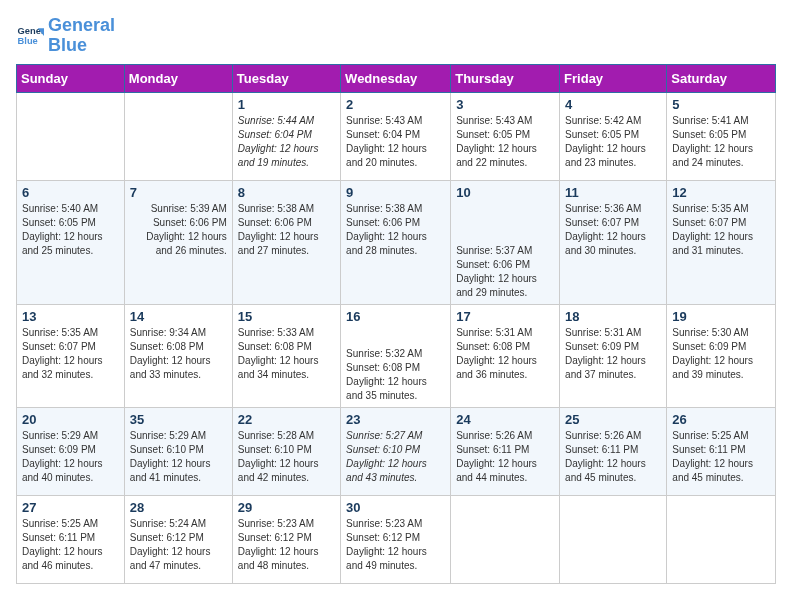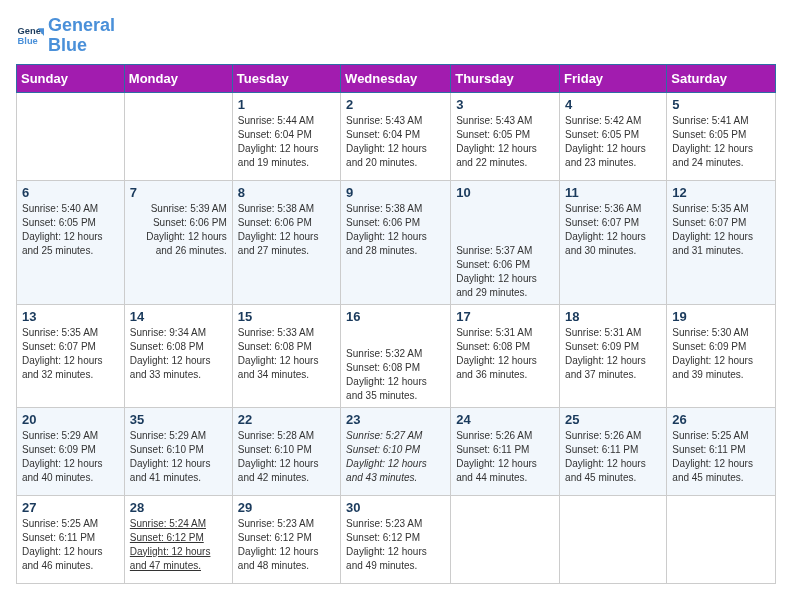--- a/index.html
+++ b/index.html
@@ -120,21 +120,21 @@
         <th>Friday</th>
         <th>Saturday</th>
       </tr>
   </thead>
   <tbody id="calendar-body">
   <tr>
         <td class="empty-cell"></td>
         <td class="empty-cell"></td>
         <td>
           <div class="day-number">1</div>
-          <div class="day-detail" style="white-space: pre-line;">Sunrise: 5:44 AM
+          <div class="day-detail" style="white-space: pre-line; font-style: italic;">Sunrise: 5:44 AM
 Sunset: 6:04 PM
 Daylight: 12 hours and 19 minutes.</div>
         </td>
         <td>
           <div class="day-number">2</div>
           <div class="day-detail" style="white-space: pre-line;">Sunrise: 5:43 AM
 Sunset: 6:04 PM
 Daylight: 12 hours and 20 minutes.</div>
         </td>
         <td>
@@ -290,21 +290,21 @@
       </tr>
       <tr>
         <td>
           <div class="day-number">27</div>
           <div class="day-detail" style="white-space: pre-line;">Sunrise: 5:25 AM
 Sunset: 6:11 PM
 Daylight: 12 hours and 46 minutes.</div>
         </td>
         <td>
           <div class="day-number">28</div>
-          <div class="day-detail" style="white-space: pre-line; text-decoration: underline;">Sunrise: 5:24 AM
+          <div class="day-detail" style="white-space: pre-line;">Sunrise: 5:24 AM
 Sunset: 6:12 PM
 Daylight: 12 hours and 47 minutes.</div>
         </td>
         <td>
           <div class="day-number">29</div>
           <div class="day-detail" style="white-space: pre-line;">Sunrise: 5:23 AM
 Sunset: 6:12 PM
 Daylight: 12 hours and 48 minutes.</div>
         </td>
         <td>

